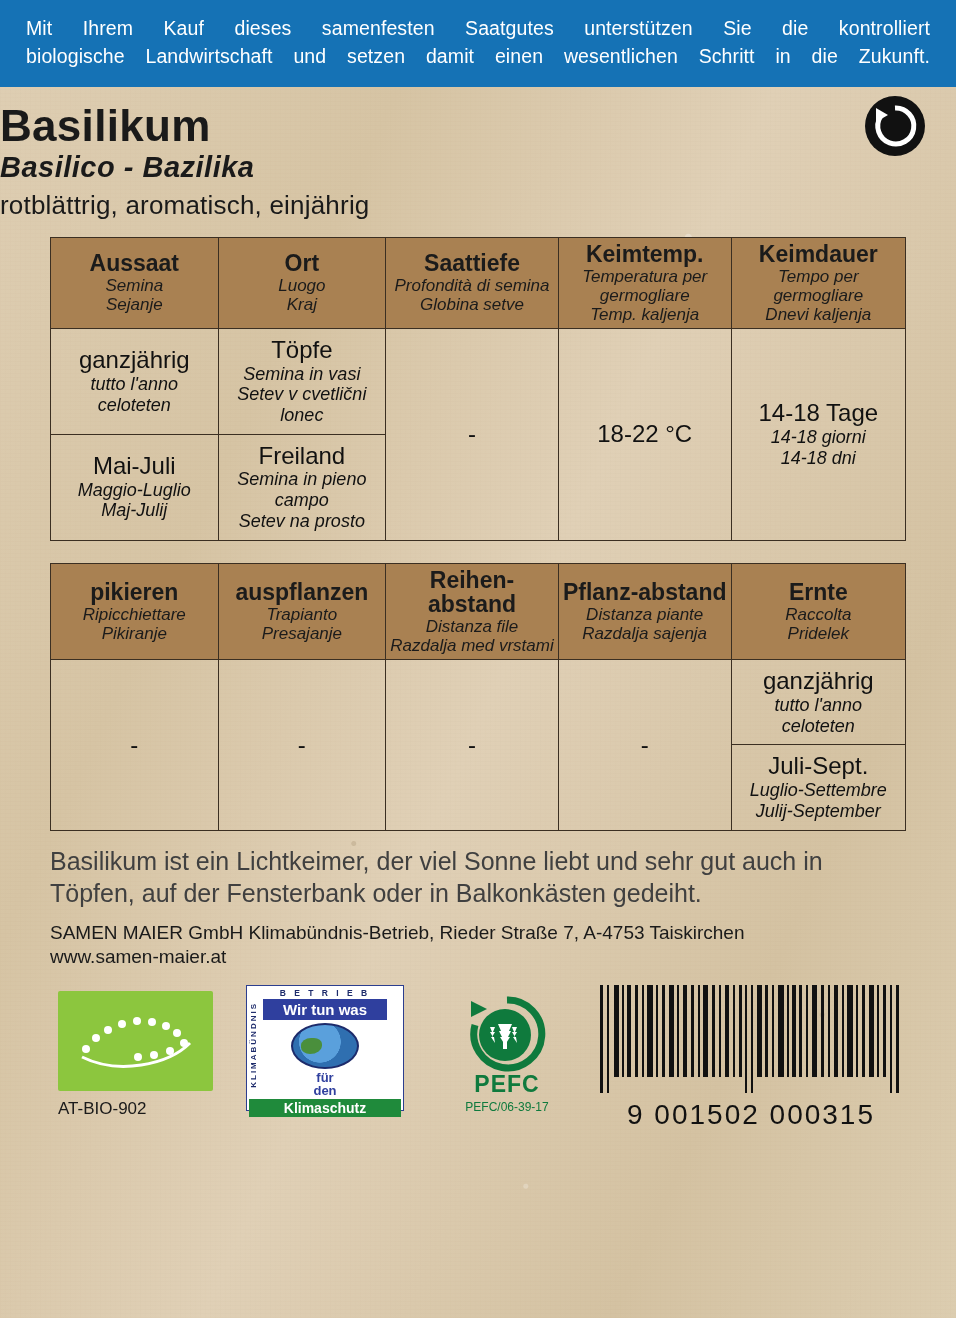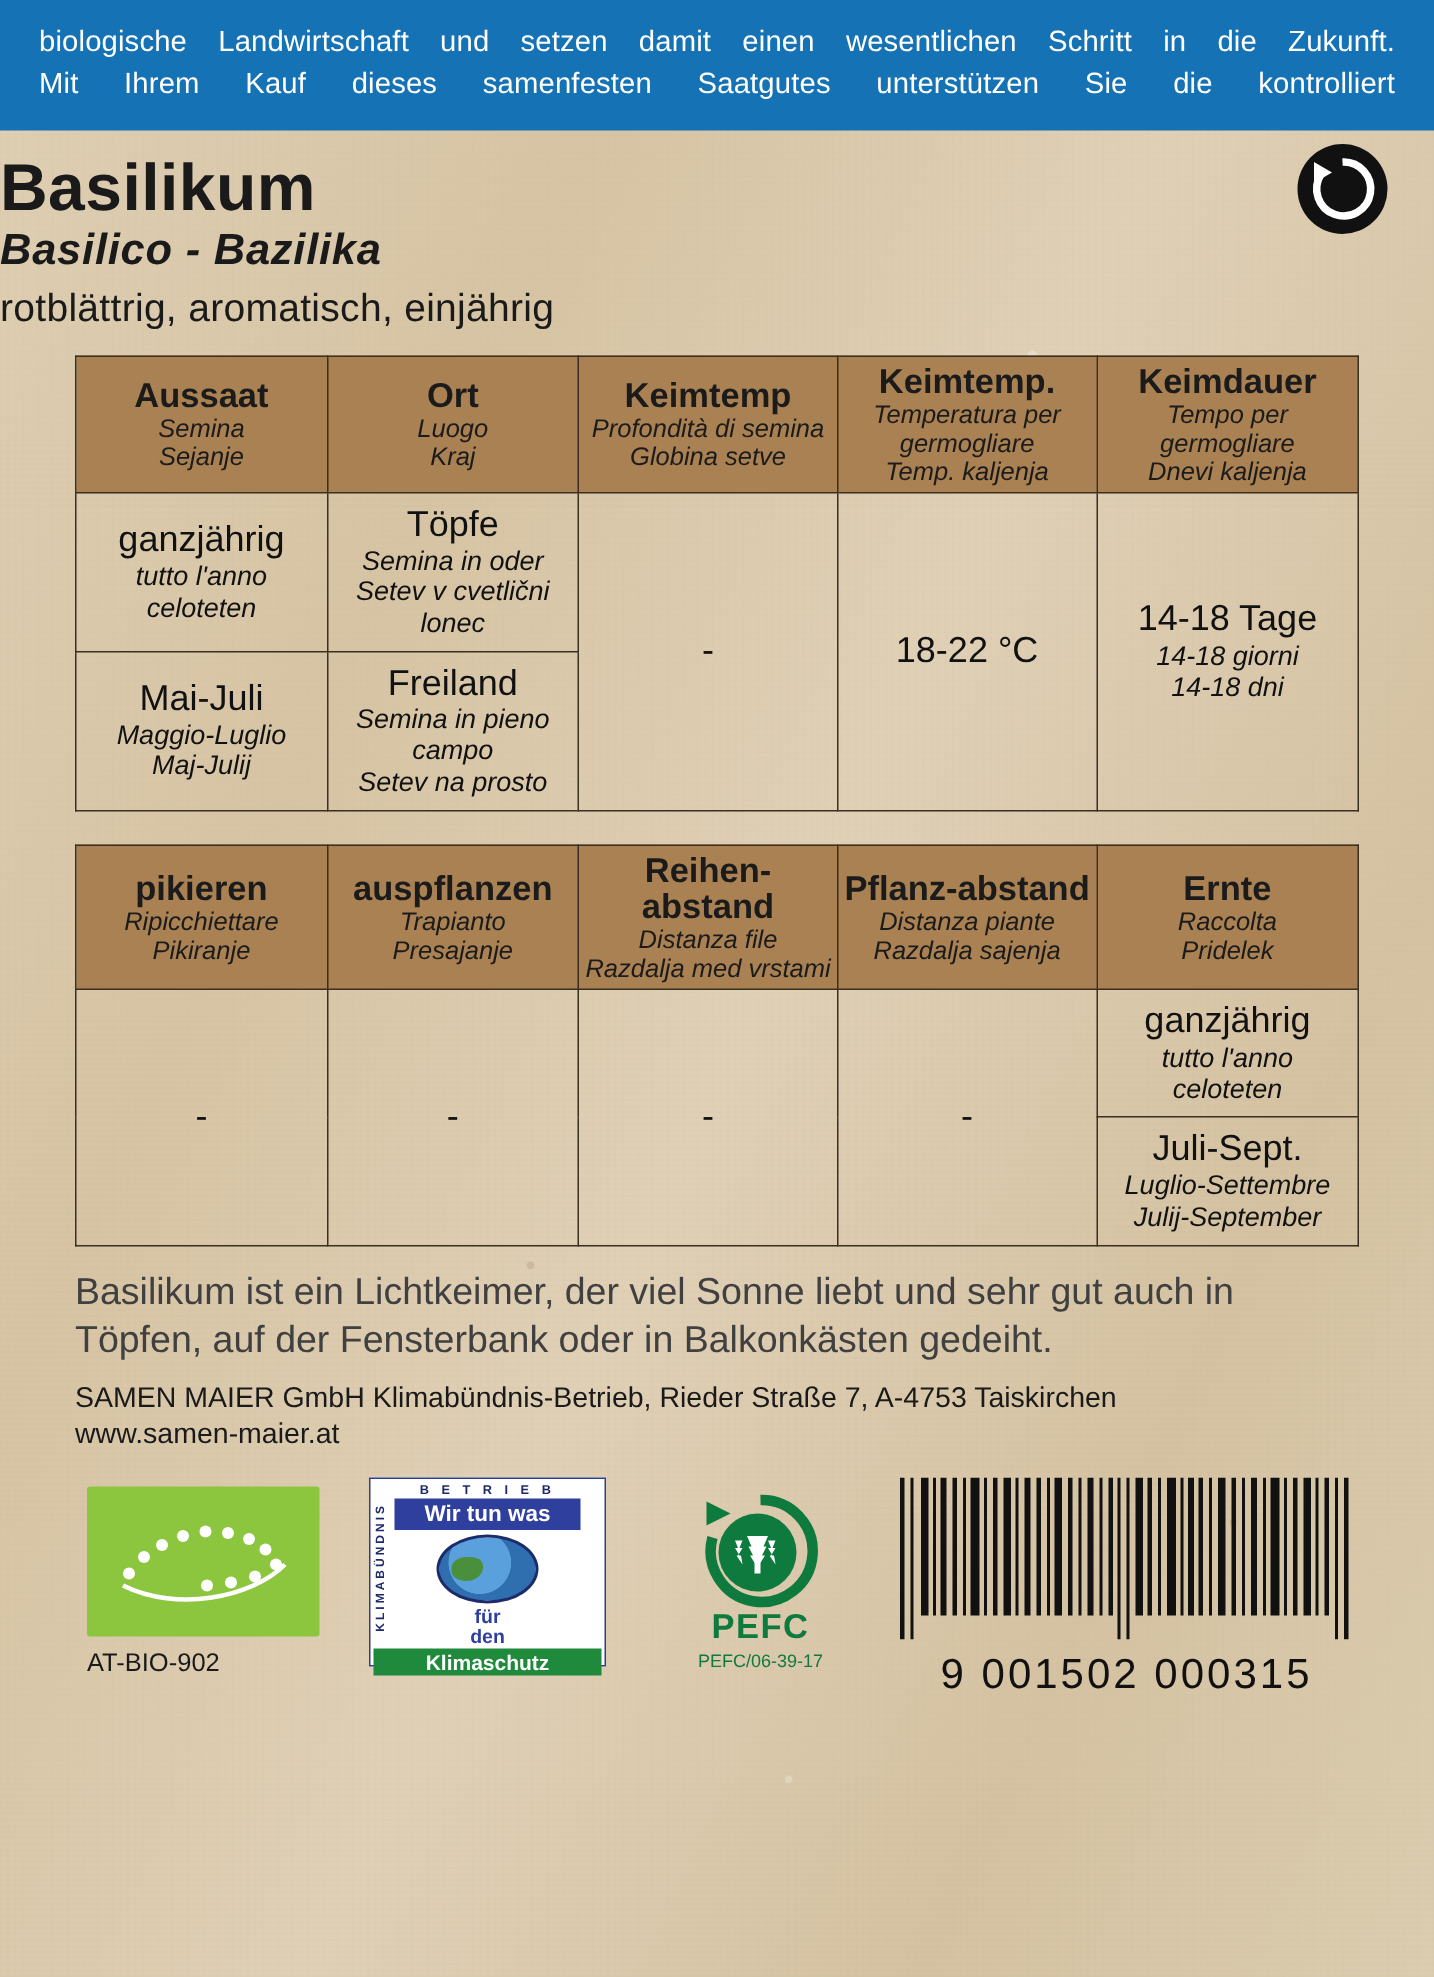--- a/index.html
+++ b/index.html
@@ -299,22 +299,22 @@
 </style>
 </head>
 <body>
 
 <div class="paper-bg"></div>
 <div class="grain"></div>
 
 <div class="sheet">
 
   <div class="top-band">
+    <span class="line line1">Mit Ihrem Kauf dieses samenfesten Saatgutes unterstützen Sie die kontrolliert</span>
     <span class="line">biologische Landwirtschaft und setzen damit einen wesentlichen Schritt in die Zukunft.</span>
-    <span class="line line1">Mit Ihrem Kauf dieses samenfesten Saatgutes unterstützen Sie die kontrolliert</span>
   </div>
 
   <div class="title-area">
     <div class="title-main">Basilikum</div>
     <div class="title-sub">Basilico  -  Bazilika</div>
     <div class="title-desc">rotblättrig, aromatisch, einjährig</div>
     <div class="recycle-badge">
       <svg viewBox="0 0 62 62" width="62" height="62">
         <circle cx="31" cy="31" r="30" fill="#111"></circle>
         <path d="M31 13 A18 18 0 1 1 16.5 21.5" fill="none" stroke="#fff" stroke-width="5" stroke-linecap="butt"></path>
@@ -338,21 +338,21 @@
             <span class="h-de">Aussaat</span>
             <span class="h-it">Semina</span>
             <span class="h-sl">Sejanje</span>
           </td>
           <td>
             <span class="h-de">Ort</span>
             <span class="h-it">Luogo</span>
             <span class="h-sl">Kraj</span>
           </td>
           <td>
-            <span class="h-de">Keimtemp</span>
+            <span class="h-de">Saattiefe</span>
             <span class="h-it">Profondità di semina</span>
             <span class="h-sl">Globina setve</span>
           </td>
           <td>
             <span class="h-de">Keimtemp.</span>
             <span class="h-it">Temperatura per germogliare</span>
             <span class="h-sl">Temp. kaljenja</span>
           </td>
           <td>
             <span class="h-de">Keimdauer</span>
@@ -366,21 +366,21 @@
           <td>
             <div class="cell-body">
               <span class="c-de">ganzjährig</span>
               <span class="c-it">tutto l'anno</span>
               <span class="c-sl">celoteten</span>
             </div>
           </td>
           <td>
             <div class="cell-body">
               <span class="c-de">Töpfe</span>
-              <span class="c-it">Semina in oder</span>
+              <span class="c-it">Semina in vasi</span>
               <span class="c-sl">Setev v cvetlični lonec</span>
             </div>
           </td>
           <td class="dash" rowspan="2">-</td>
           <td class="dash" rowspan="2">18-22 °C</td>
           <td rowspan="2">
             <div class="cell-body">
               <span class="c-de">14-18 Tage</span>
               <span class="c-it">14-18 giorni</span>
               <span class="c-sl">14-18 dni</span>

